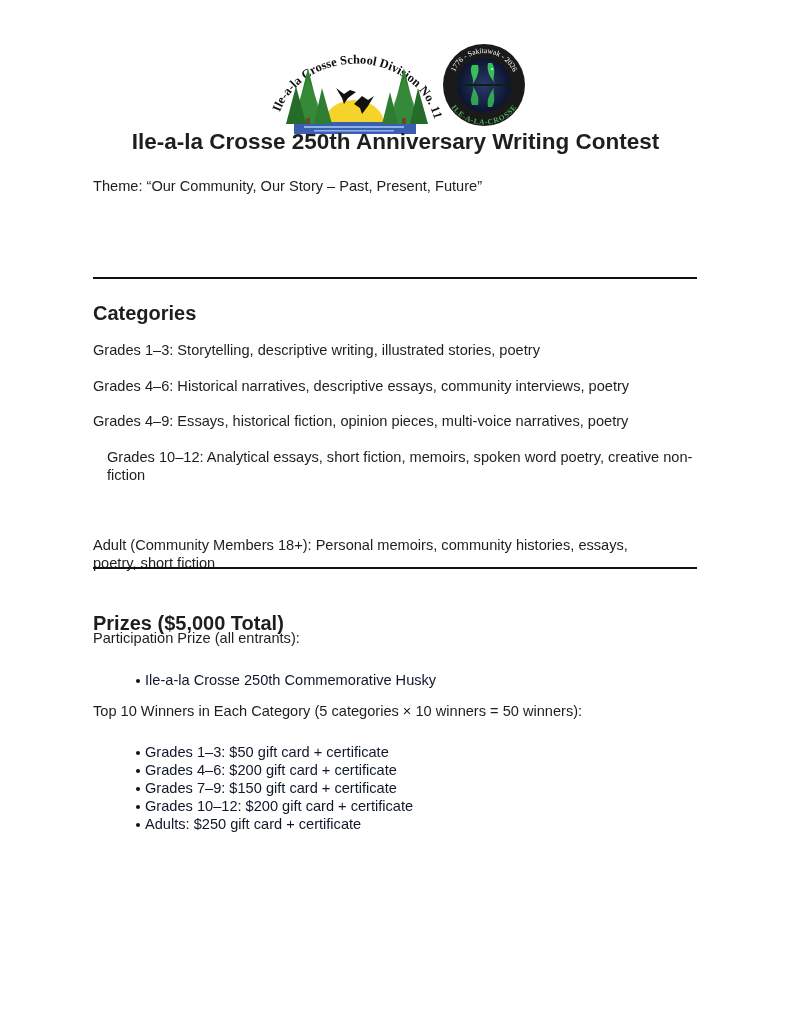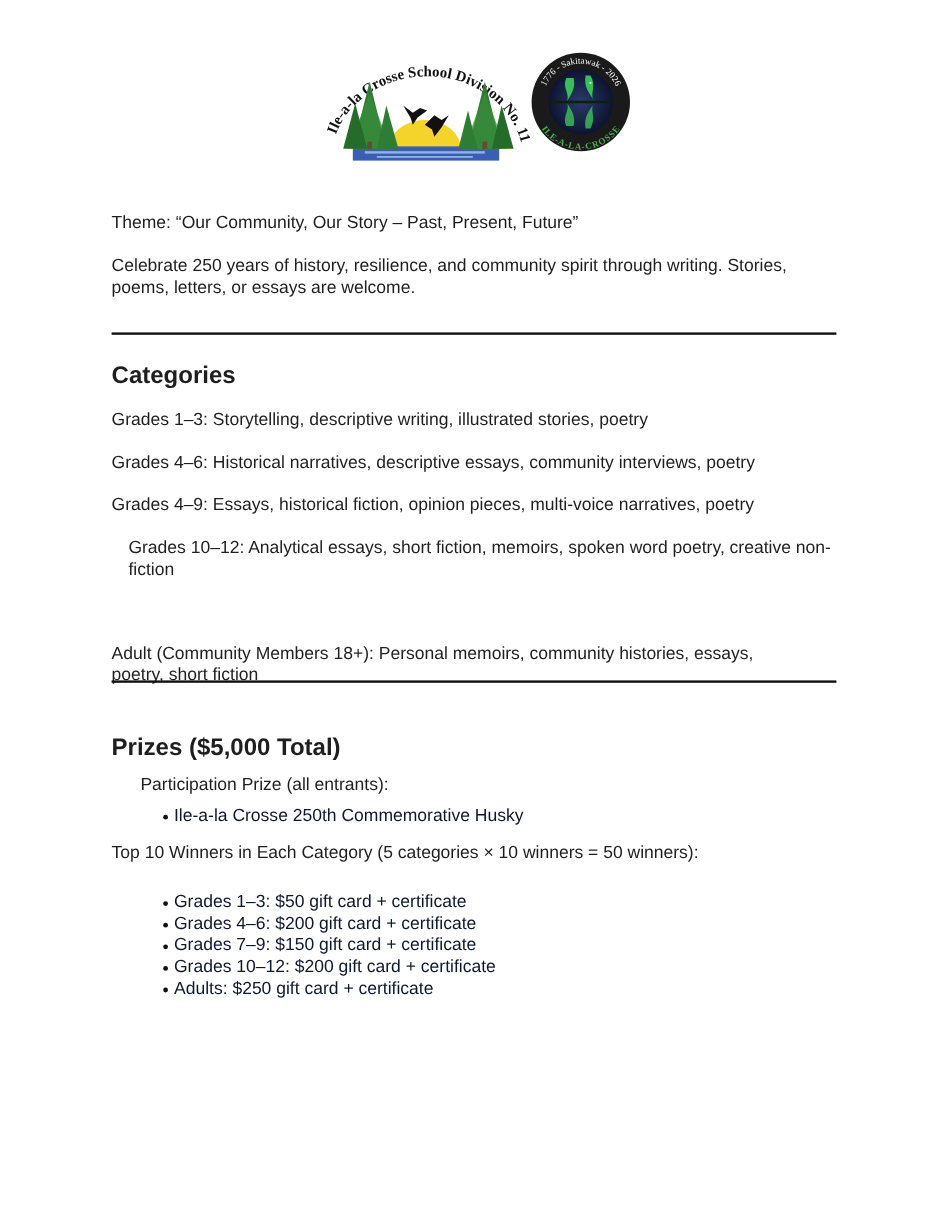--- a/index.html
+++ b/index.html
@@ -150,37 +150,37 @@
       <circle cx="50" cy="26" r="0.9" fill="#fff"></circle>
       <text font-family="Liberation Serif, serif" font-size="7.5" fill="#ffffff">
         <textPath href="#sealTop" startOffset="50%" text-anchor="middle">1776 - Sakitawak - 2026</textPath>
       </text>
       <text font-family="Liberation Serif, serif" font-size="7.5" font-weight="bold" fill="#4caf50">
         <textPath href="#sealBottom" startOffset="50%" text-anchor="middle" dominant-baseline="hanging">ILE-A-LA-CROSSE</textPath>
       </text>
     </svg>
   </div>
 
+  <div class="title">Ile-a-la Crosse 250th Anniversary Writing Contest</div>
 
   <div class="text" style="top:177px;">Theme: “Our Community, Our Story – Past, Present, Future”</div>
-  <div class="text" style="top:213px;">Celebrate 250 years of history, resilience, and community spirit through writing. Stories, poems, letters, or essays are welcome.</div>
 
   <div class="rule" style="top:277px;"></div>
 
   <div class="heading" style="top:302px;">Categories</div>
   <div class="text" style="top:341px;">Grades 1–3: Storytelling, descriptive writing, illustrated stories, poetry</div>
   <div class="text" style="top:377px;">Grades 4–6: Historical narratives, descriptive essays, community interviews, poetry</div>
   <div class="text" style="top:412px;">Grades 4–9: Essays, historical fiction, opinion pieces, multi-voice narratives, poetry</div>
   <div class="text" style="top:448px; width:600px;margin-left:14px;">Grades 10–12: Analytical essays, short fiction, memoirs, spoken word poetry, creative non-fiction</div>
   <div class="text" style="top:504px; width:580px;margin-top:32px;">Adult (Community Members 18+): Personal memoirs, community histories, essays, poetry, short fiction</div>
 
   <div class="rule" style="top:567px;"></div>
 
   <div class="heading" style="top:612px;">Prizes ($5,000 Total)</div>
-  <div class="text" style="top:645px;margin-left:24px;">Participation Prize (all entrants):</div>
+  <div class="text" style="top:629px;">Participation Prize (all entrants):</div>
 
   <ul class="bullets" style="top:666px;">
     <li><span class="dot"></span><span>Ile-a-la Crosse 250th Commemorative Husky</span></li>
   </ul>
 
   <div class="text" style="top:702px;">Top 10 Winners in Each Category (5 categories × 10 winners = 50 winners):</div>
 
   <ul class="bullets" style="top:738px;">
     <li><span class="dot"></span><span>Grades 1–3: $50 gift card + certificate</span></li>
     <li><span class="dot"></span><span>Grades 4–6: $200 gift card + certificate</span></li>

